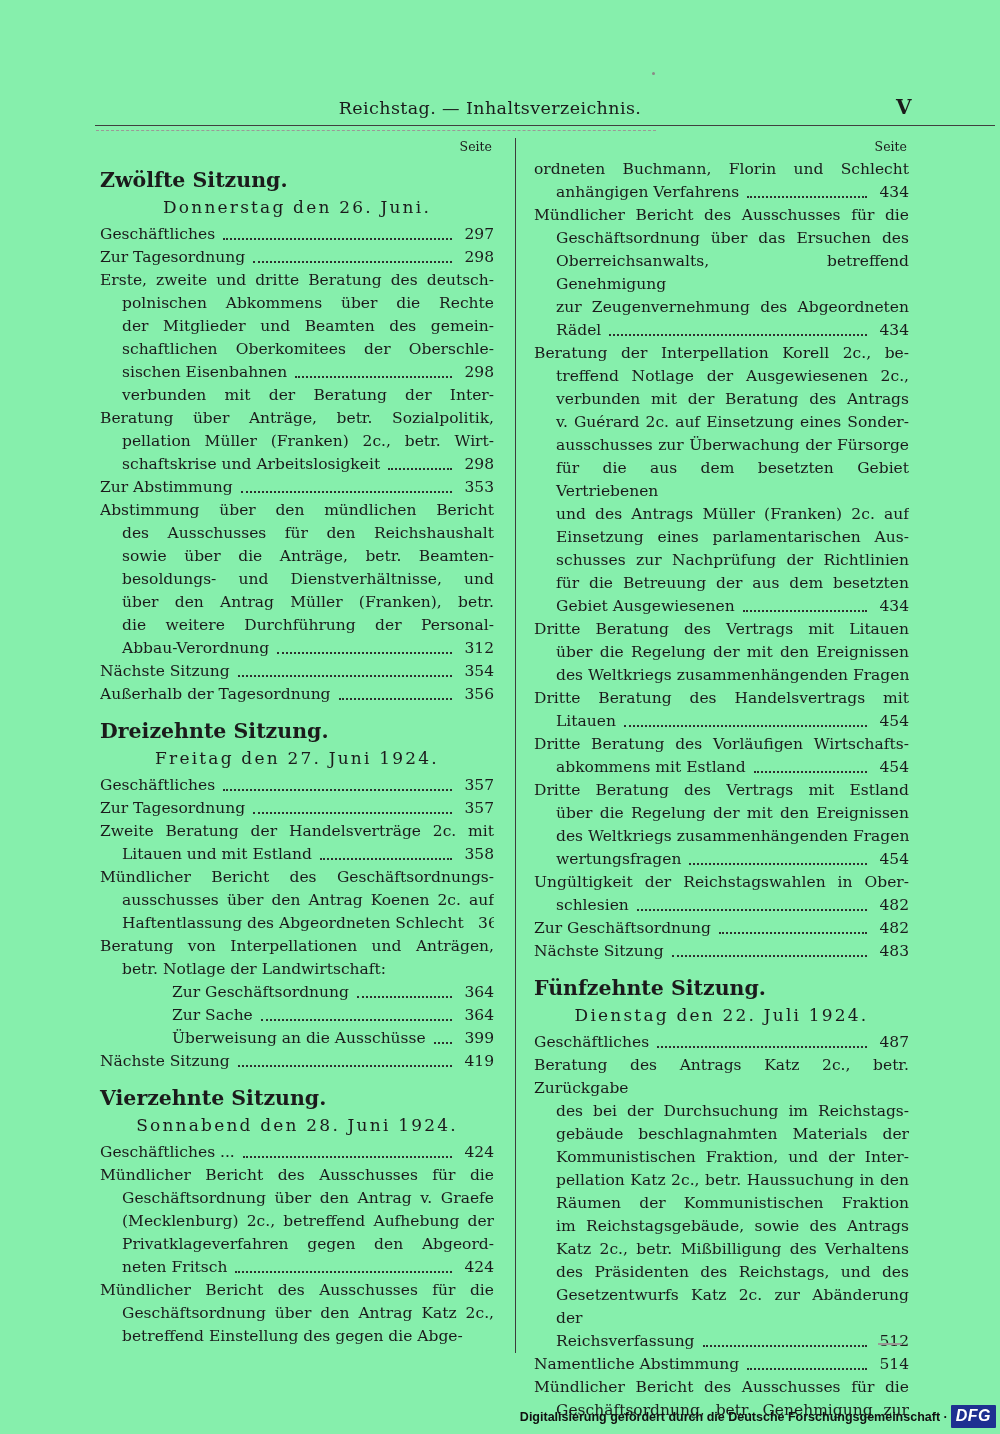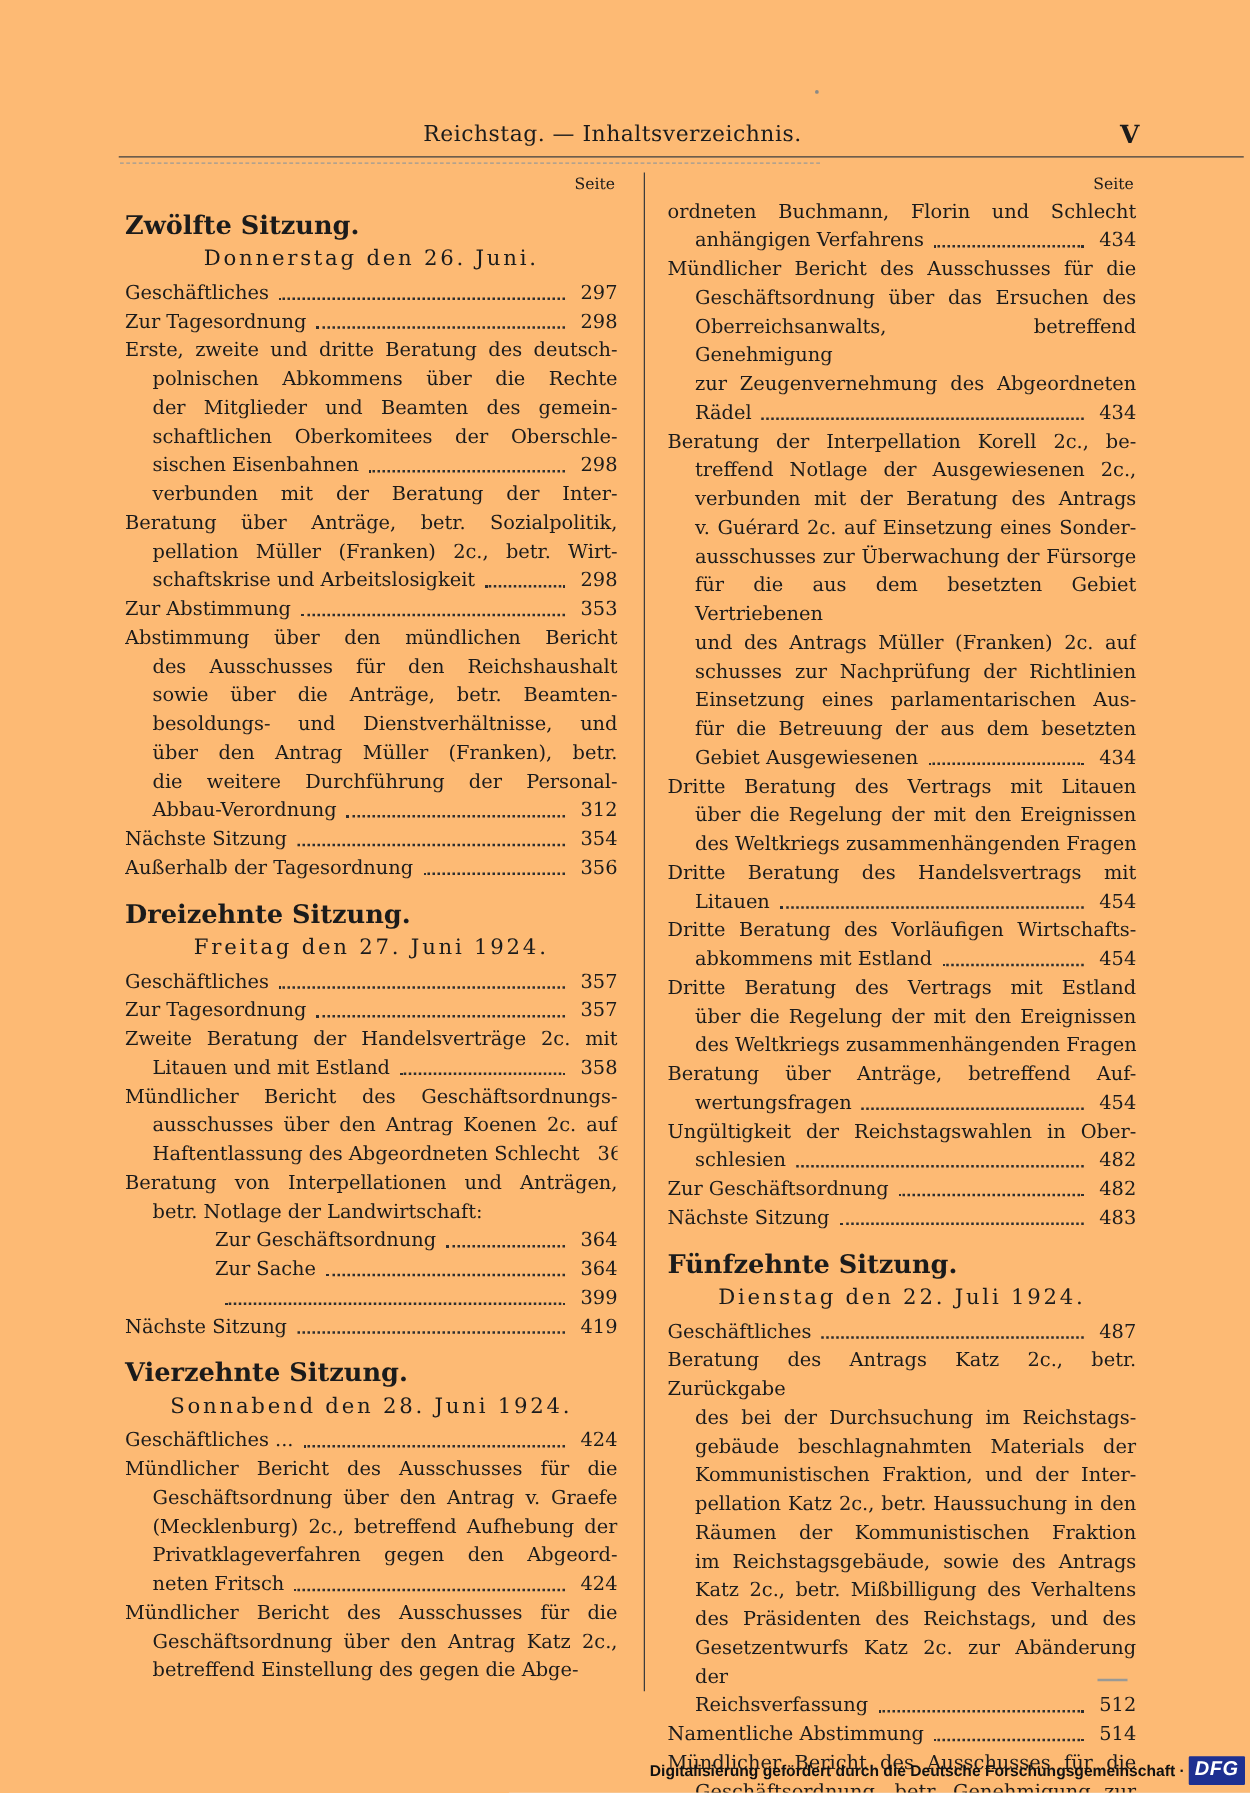--- a/index.html
+++ b/index.html
@@ -1,21 +1,21 @@
 <!DOCTYPE html>
 <html lang="de"><head>
 <meta charset="utf-8">
 <style>
   html,body{margin:0;padding:0;}
   body{background:#e9e9e7;}
   .page{
     position:relative;
     width:1000px;height:1434px;
     margin:0 auto;
-    background:#fdba74;
+    background:#86efac;
     font-family:"DejaVu Serif","Liberation Serif",serif;
     color:#1b1b1b;
     overflow:hidden;
   }
   
   .running-head{
     position:absolute;top:98px;left:40px;right:60px;
     text-align:center;font-size:17.5px;letter-spacing:.4px;
   }
   .folio{
@@ -259,20 +259,21 @@
         </div>
         <div class="entry sub">
           <div class="line">
             <span class="txt">Zur Sache</span>
             <span class="leader"></span>
             <span class="pg">364</span>
           </div>
         </div>
         <div class="entry sub">
           <div class="line">
+            <span class="txt">Überweisung an die Ausschüsse</span>
             <span class="leader"></span>
             <span class="pg">399</span>
           </div>
         </div>
         <div class="entry">
           <div class="line">
             <span class="txt">Nächste Sitzung</span>
             <span class="leader"></span>
             <span class="pg">419</span>
           </div>
@@ -365,26 +366,26 @@
           <div class="line cont jst">
             <span class="txt">ausschusses zur Überwachung der Fürsorge</span>
           </div>
           <div class="line cont jst">
             <span class="txt">für die aus dem besetzten Gebiet Vertriebenen</span>
           </div>
           <div class="line cont jst">
             <span class="txt">und des Antrags Müller (Franken) 2c. auf</span>
           </div>
           <div class="line cont jst">
+            <span class="txt">Einsetzung eines parlamentarischen Aus-</span>
+          </div>
+          <div class="line cont jst">
             <span class="txt">schusses zur Nachprüfung der Richtlinien</span>
           </div>
           <div class="line cont jst">
-            <span class="txt">Einsetzung eines parlamentarischen Aus-</span>
-          </div>
-          <div class="line cont jst">
             <span class="txt">für die Betreuung der aus dem besetzten</span>
           </div>
           <div class="line cont">
             <span class="txt">Gebiet Ausgewiesenen</span>
             <span class="leader"></span>
             <span class="pg">434</span>
           </div>
         </div>
         <div class="entry">
           <div class="line jst">
@@ -422,23 +423,20 @@
             <span class="txt">Dritte Beratung des Vertrags mit Estland</span>
           </div>
           <div class="line cont jst">
             <span class="txt">über die Regelung der mit den Ereignissen</span>
           </div>
           <div class="line cont">
             <span class="txt">des Weltkriegs zusammenhängenden Fragen</span>
           </div>
         </div>
         <div class="entry">
-          <div class="line jst">
-            <span class="txt">Beratung über Anträge, betreffend Auf-</span>
-          </div>
           <div class="line cont">
             <span class="txt">wertungsfragen</span>
             <span class="leader"></span>
             <span class="pg">454</span>
           </div>
         </div>
         <div class="entry">
           <div class="line jst">
             <span class="txt">Ungültigkeit der Reichstagswahlen in Ober-</span>
           </div>

